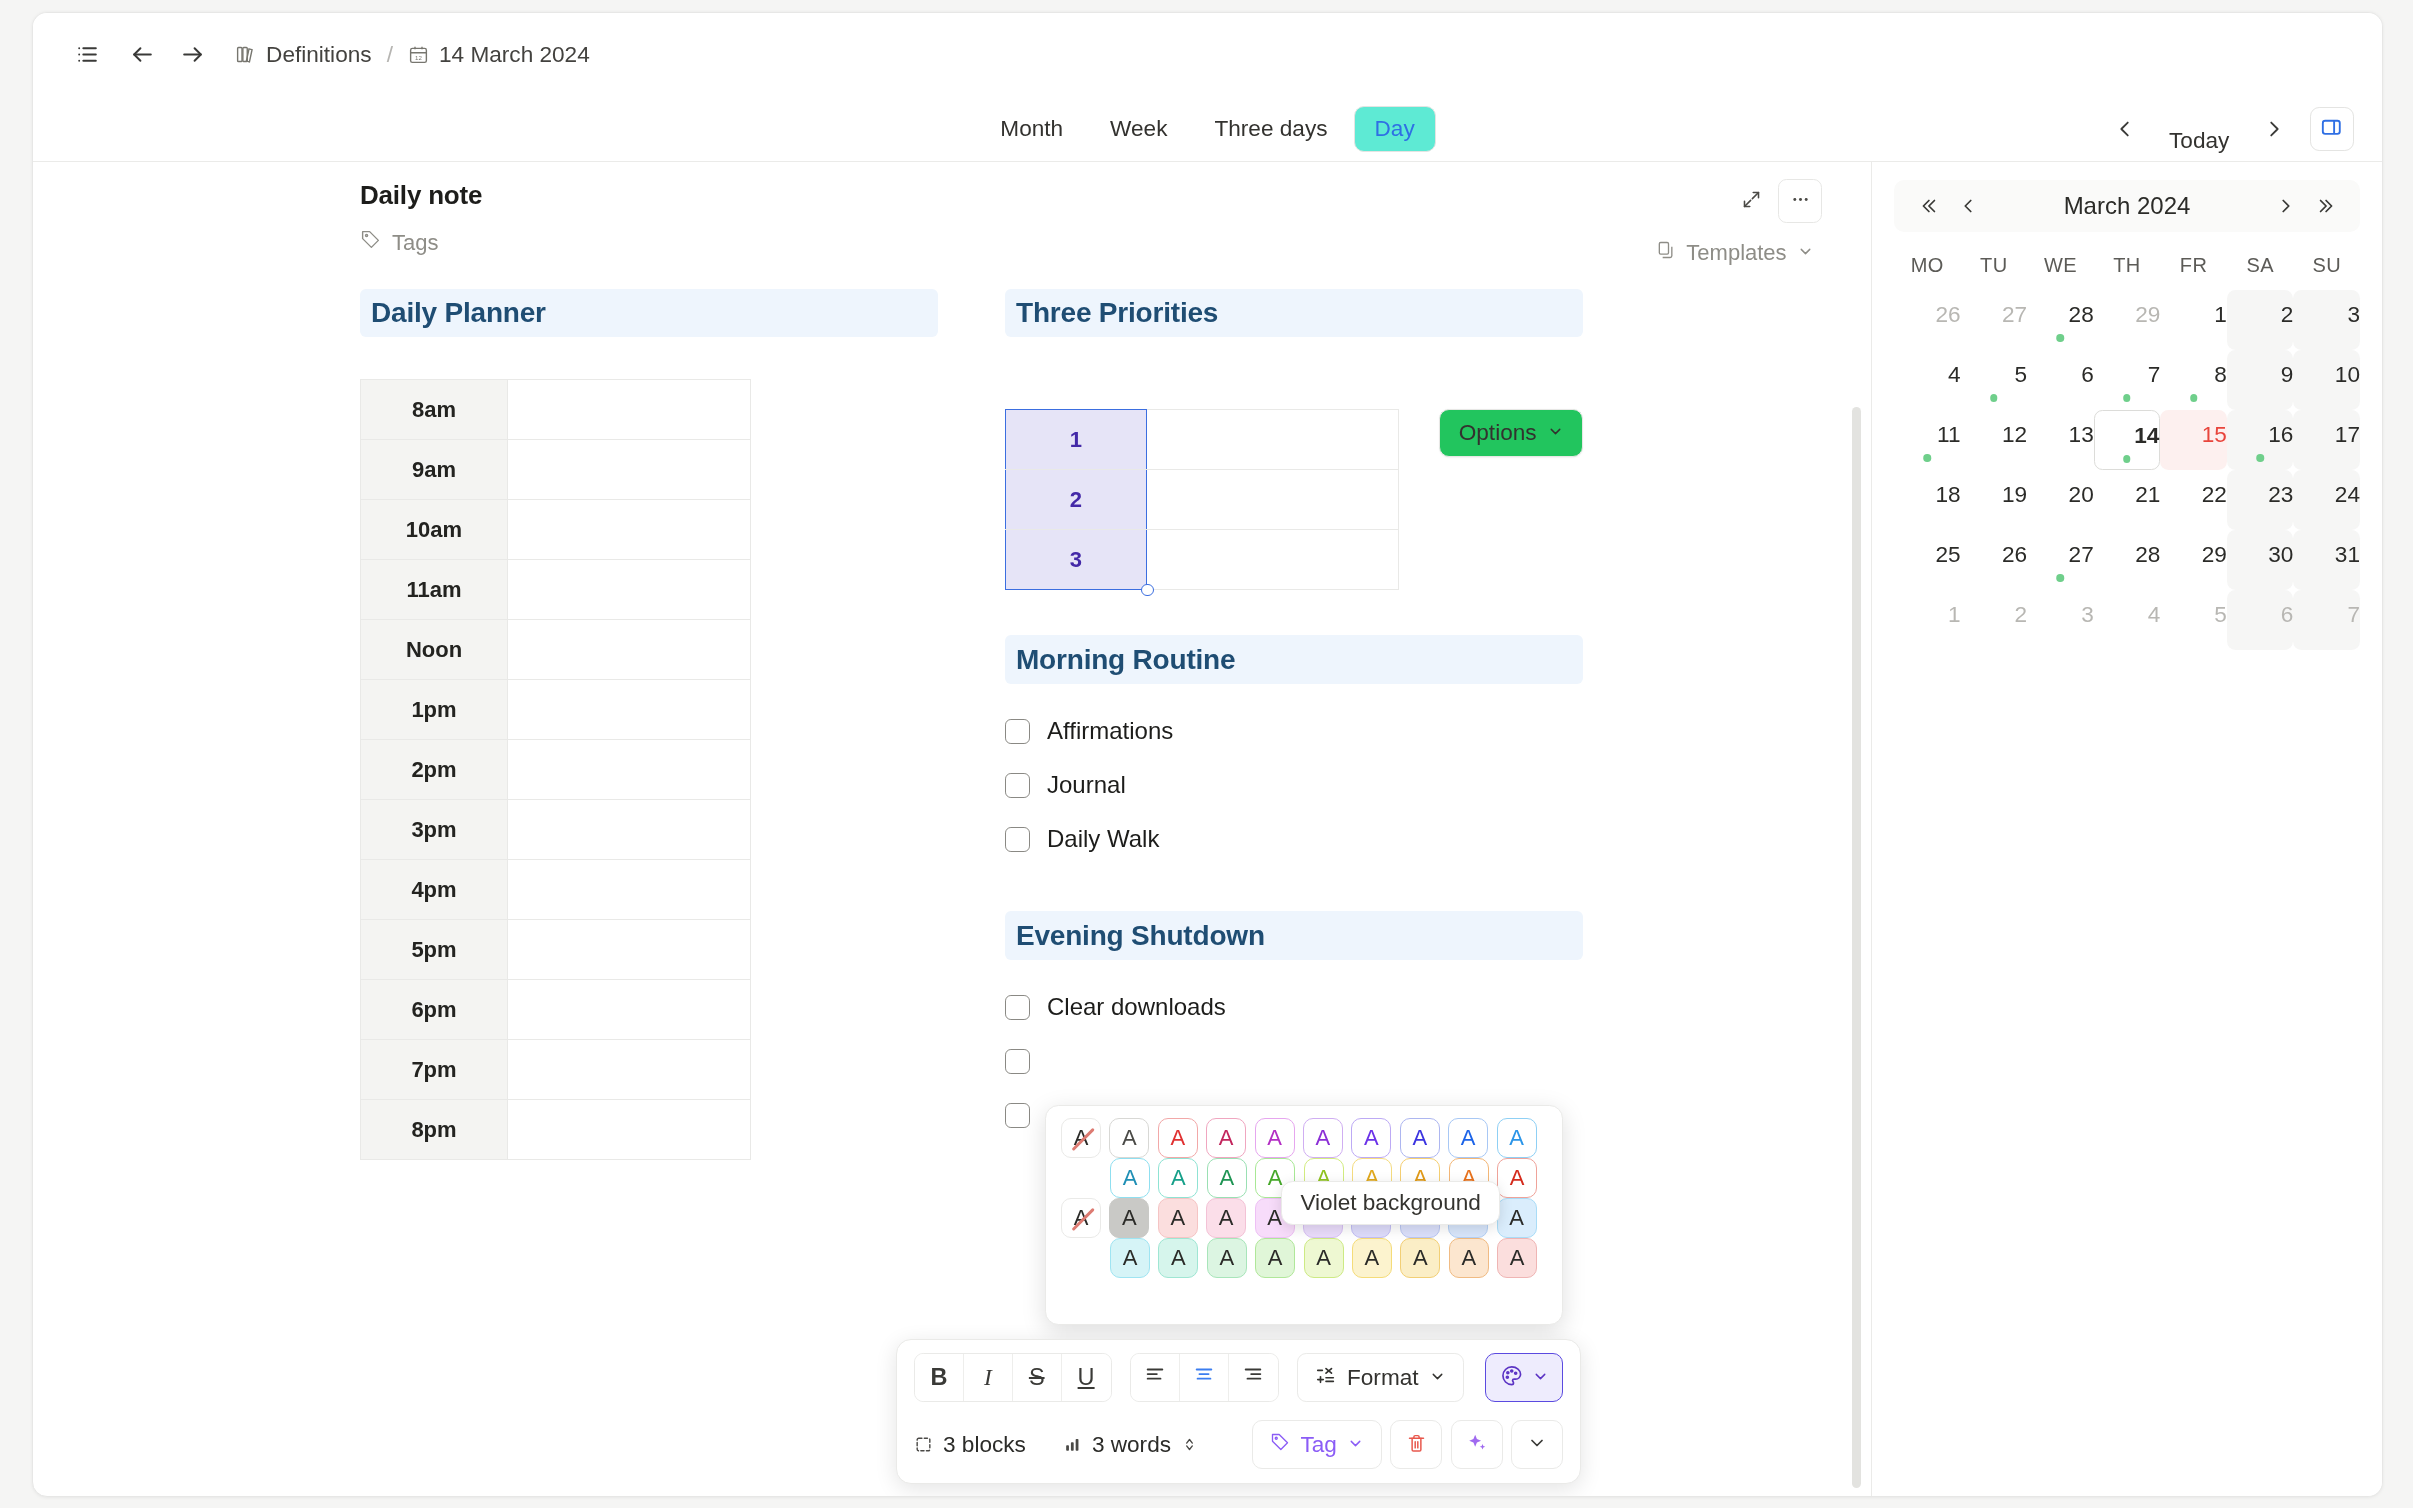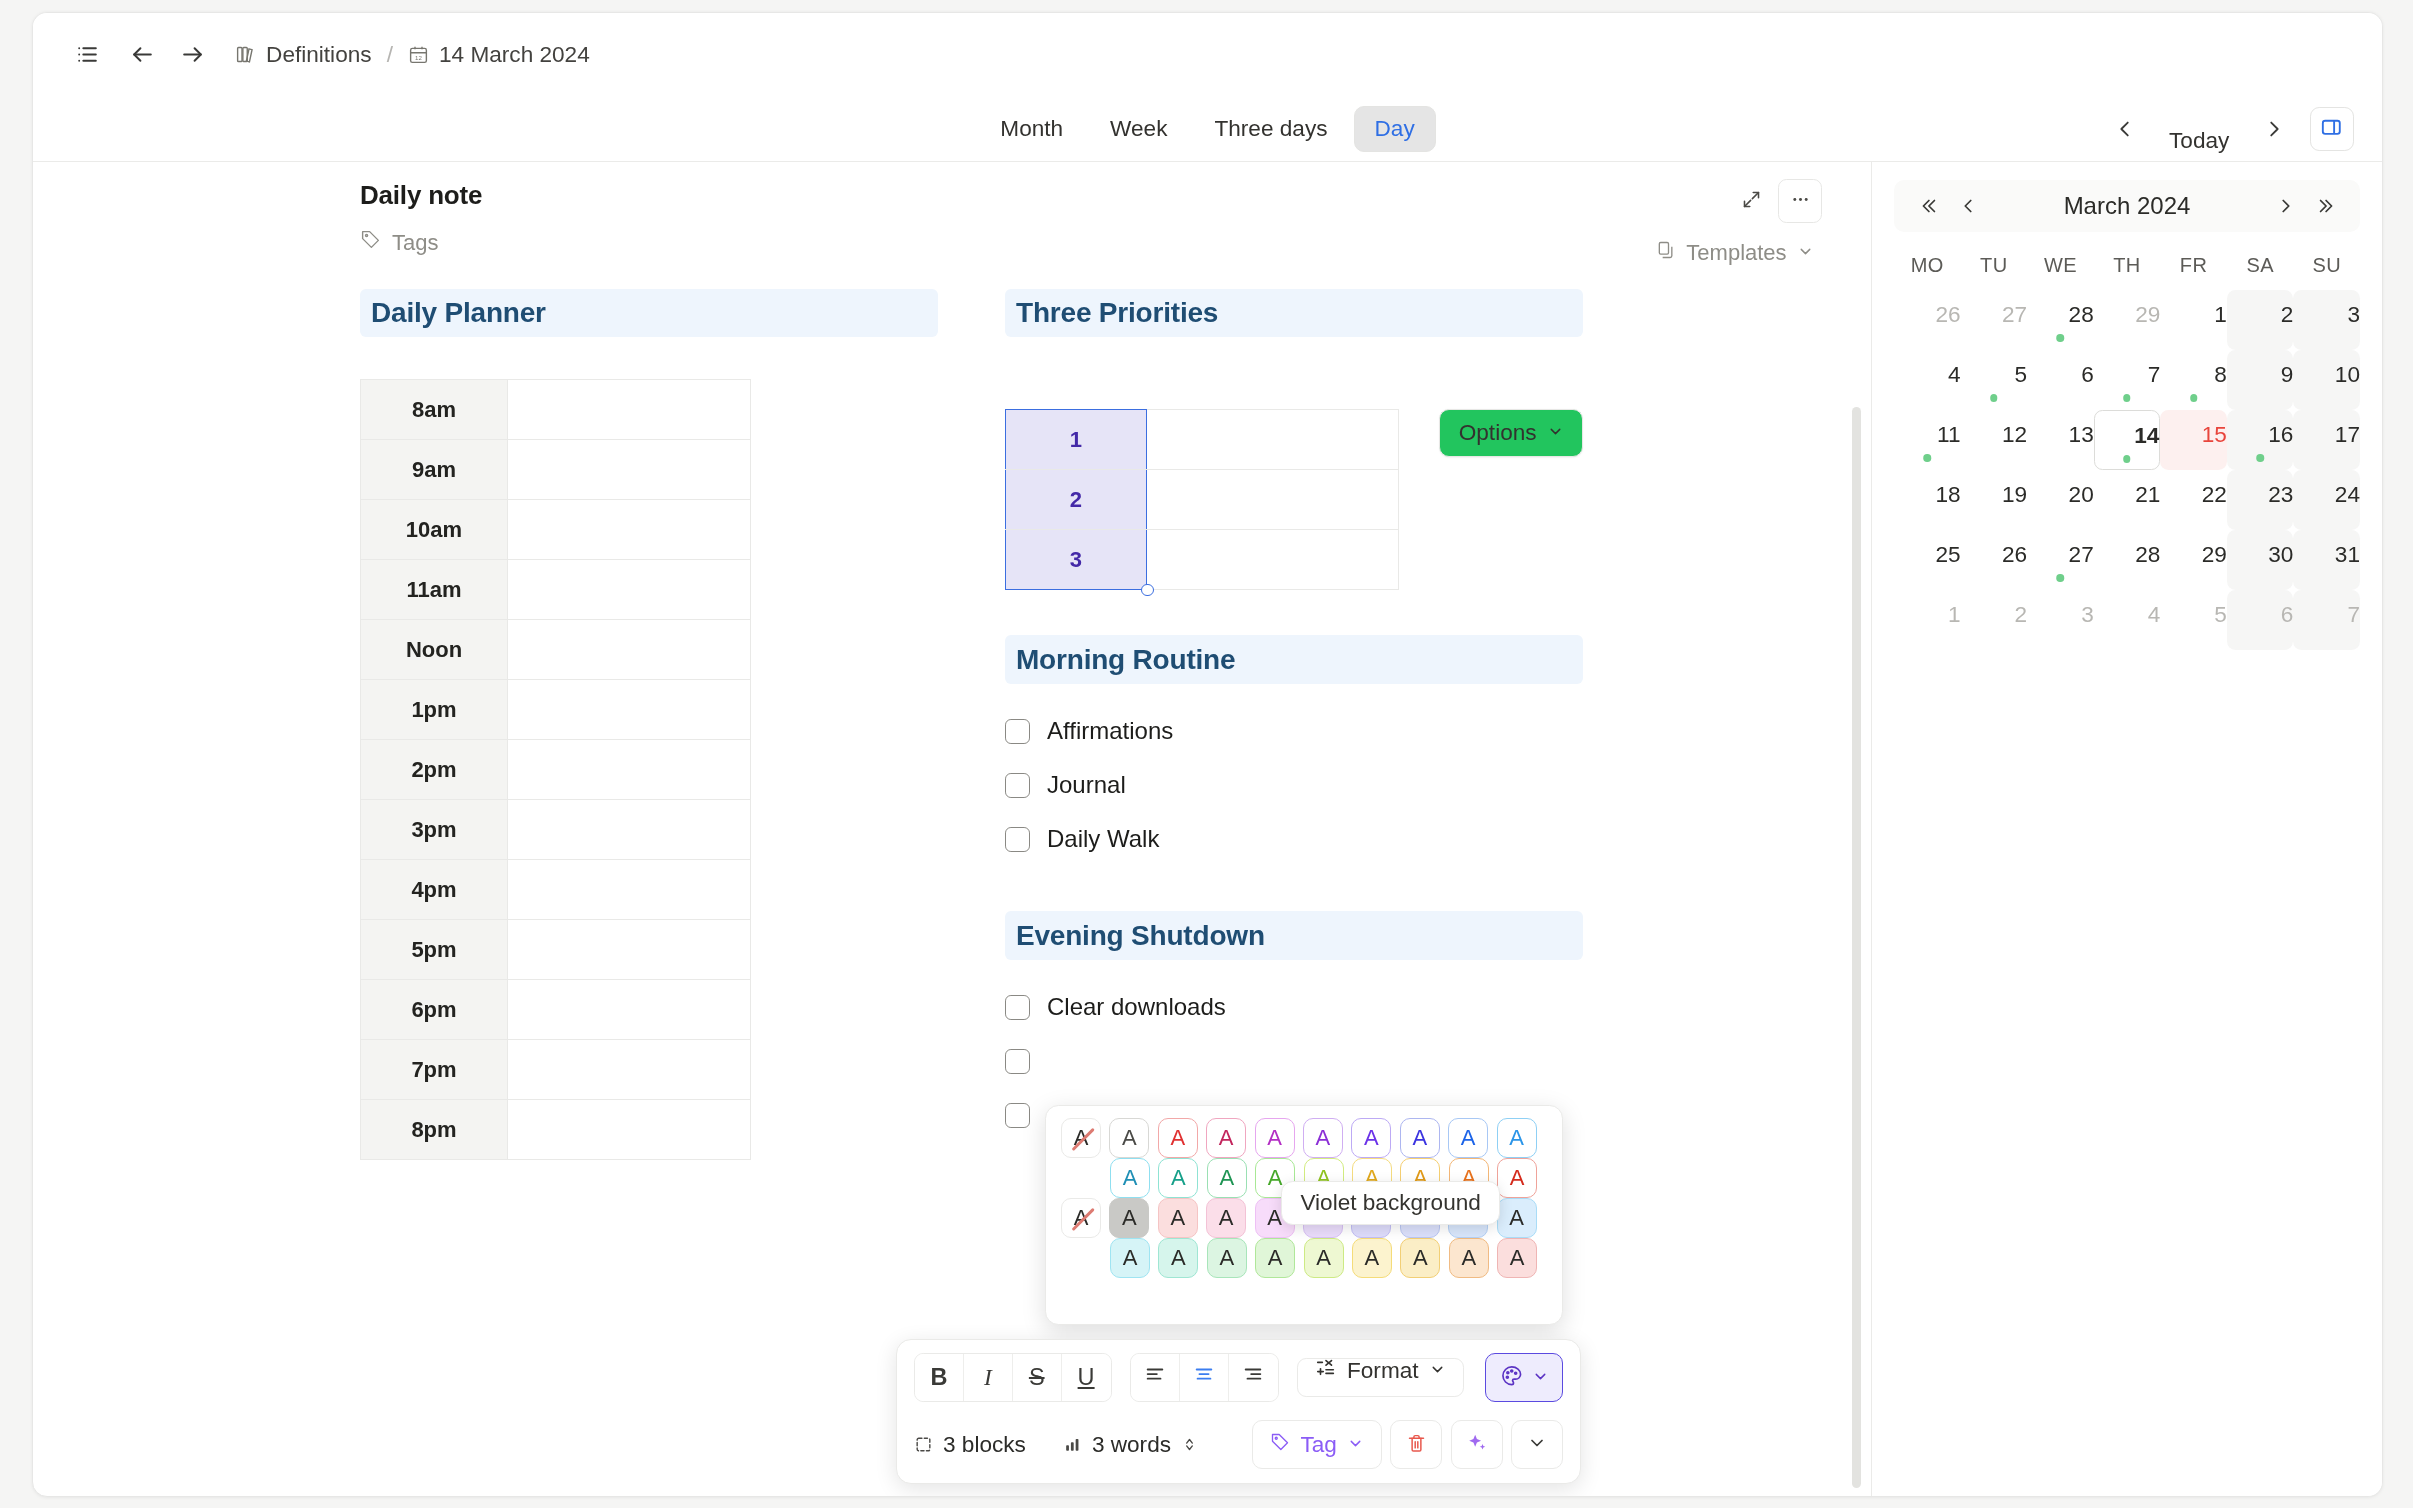--- a/index.html
+++ b/index.html
@@ -49,21 +49,21 @@
     display: flex; align-items: center; justify-content: center;
     background: #fff;
   }
   .view-tabs { display: flex; align-items: center; gap: 5px; }
   .view-tab {
     font-size: 22.6px; color: #33322f; padding: 9.2px 20px;
     border-radius: 10px; cursor: pointer; border: 0.8px solid transparent;
     background: transparent;
   }
   .view-tab.active {
-    color: #2f6fe4; border-color: #e4e4e2; background: #e5e5e5;
+    color: #2f6fe4; border-color: #e4e4e2; background: #5eead4;
   }
   .viewbar-right {
     position: absolute; right: 28.5px; top: 0; height: 65px;
     display: flex; align-items: center; gap: 3.4px;
   }
   .today-btn {
     font-size: 22.6px; color: #33322f; padding: 7.5px 18.4px; border-radius: 8.4px;
     cursor: pointer; background: transparent; border: none; margin-top: 24px;
   }
   .panel-toggle {
@@ -277,23 +277,23 @@
   }
   .tb-btn {
     width: 50px; height: 47px; display: flex; align-items: center;
     justify-content: center; cursor: pointer;
     border-right: 0.8px solid #eeeeec; color: #3a3a37;
     font-size: 23.5px; background: #fff;
   }
   .tb-btn:last-child { border-right: none; }
   .tb-btn.active { color: #3b7df0; }
   .format-btn {
-    display: flex; align-items: flex-end; gap: 10px;
+    display: flex; align-items: center; gap: 10px;
     border: 0.8px solid #eaeae8; border-radius: 9.2px;
-    padding: 12px 17px; height: 39px; cursor: pointer;
+    padding: 12px 17px; height: 49px; cursor: pointer;
     font-size: 22.6px; color: #33322f;
   }
   .palette-btn {
     display: flex; align-items: center; gap: 8.4px;
     border: 1.7px solid #5b4ae0; border-radius: 10px;
     background: #eeecfd;
     padding: 0 13.4px; height: 49px; cursor: pointer;
     color: #5b33c4; margin-left: 3.4px;
   }
   .tb-row.bottom { gap: 0; margin-top: 18.4px; align-items: center; text-align: right; }

